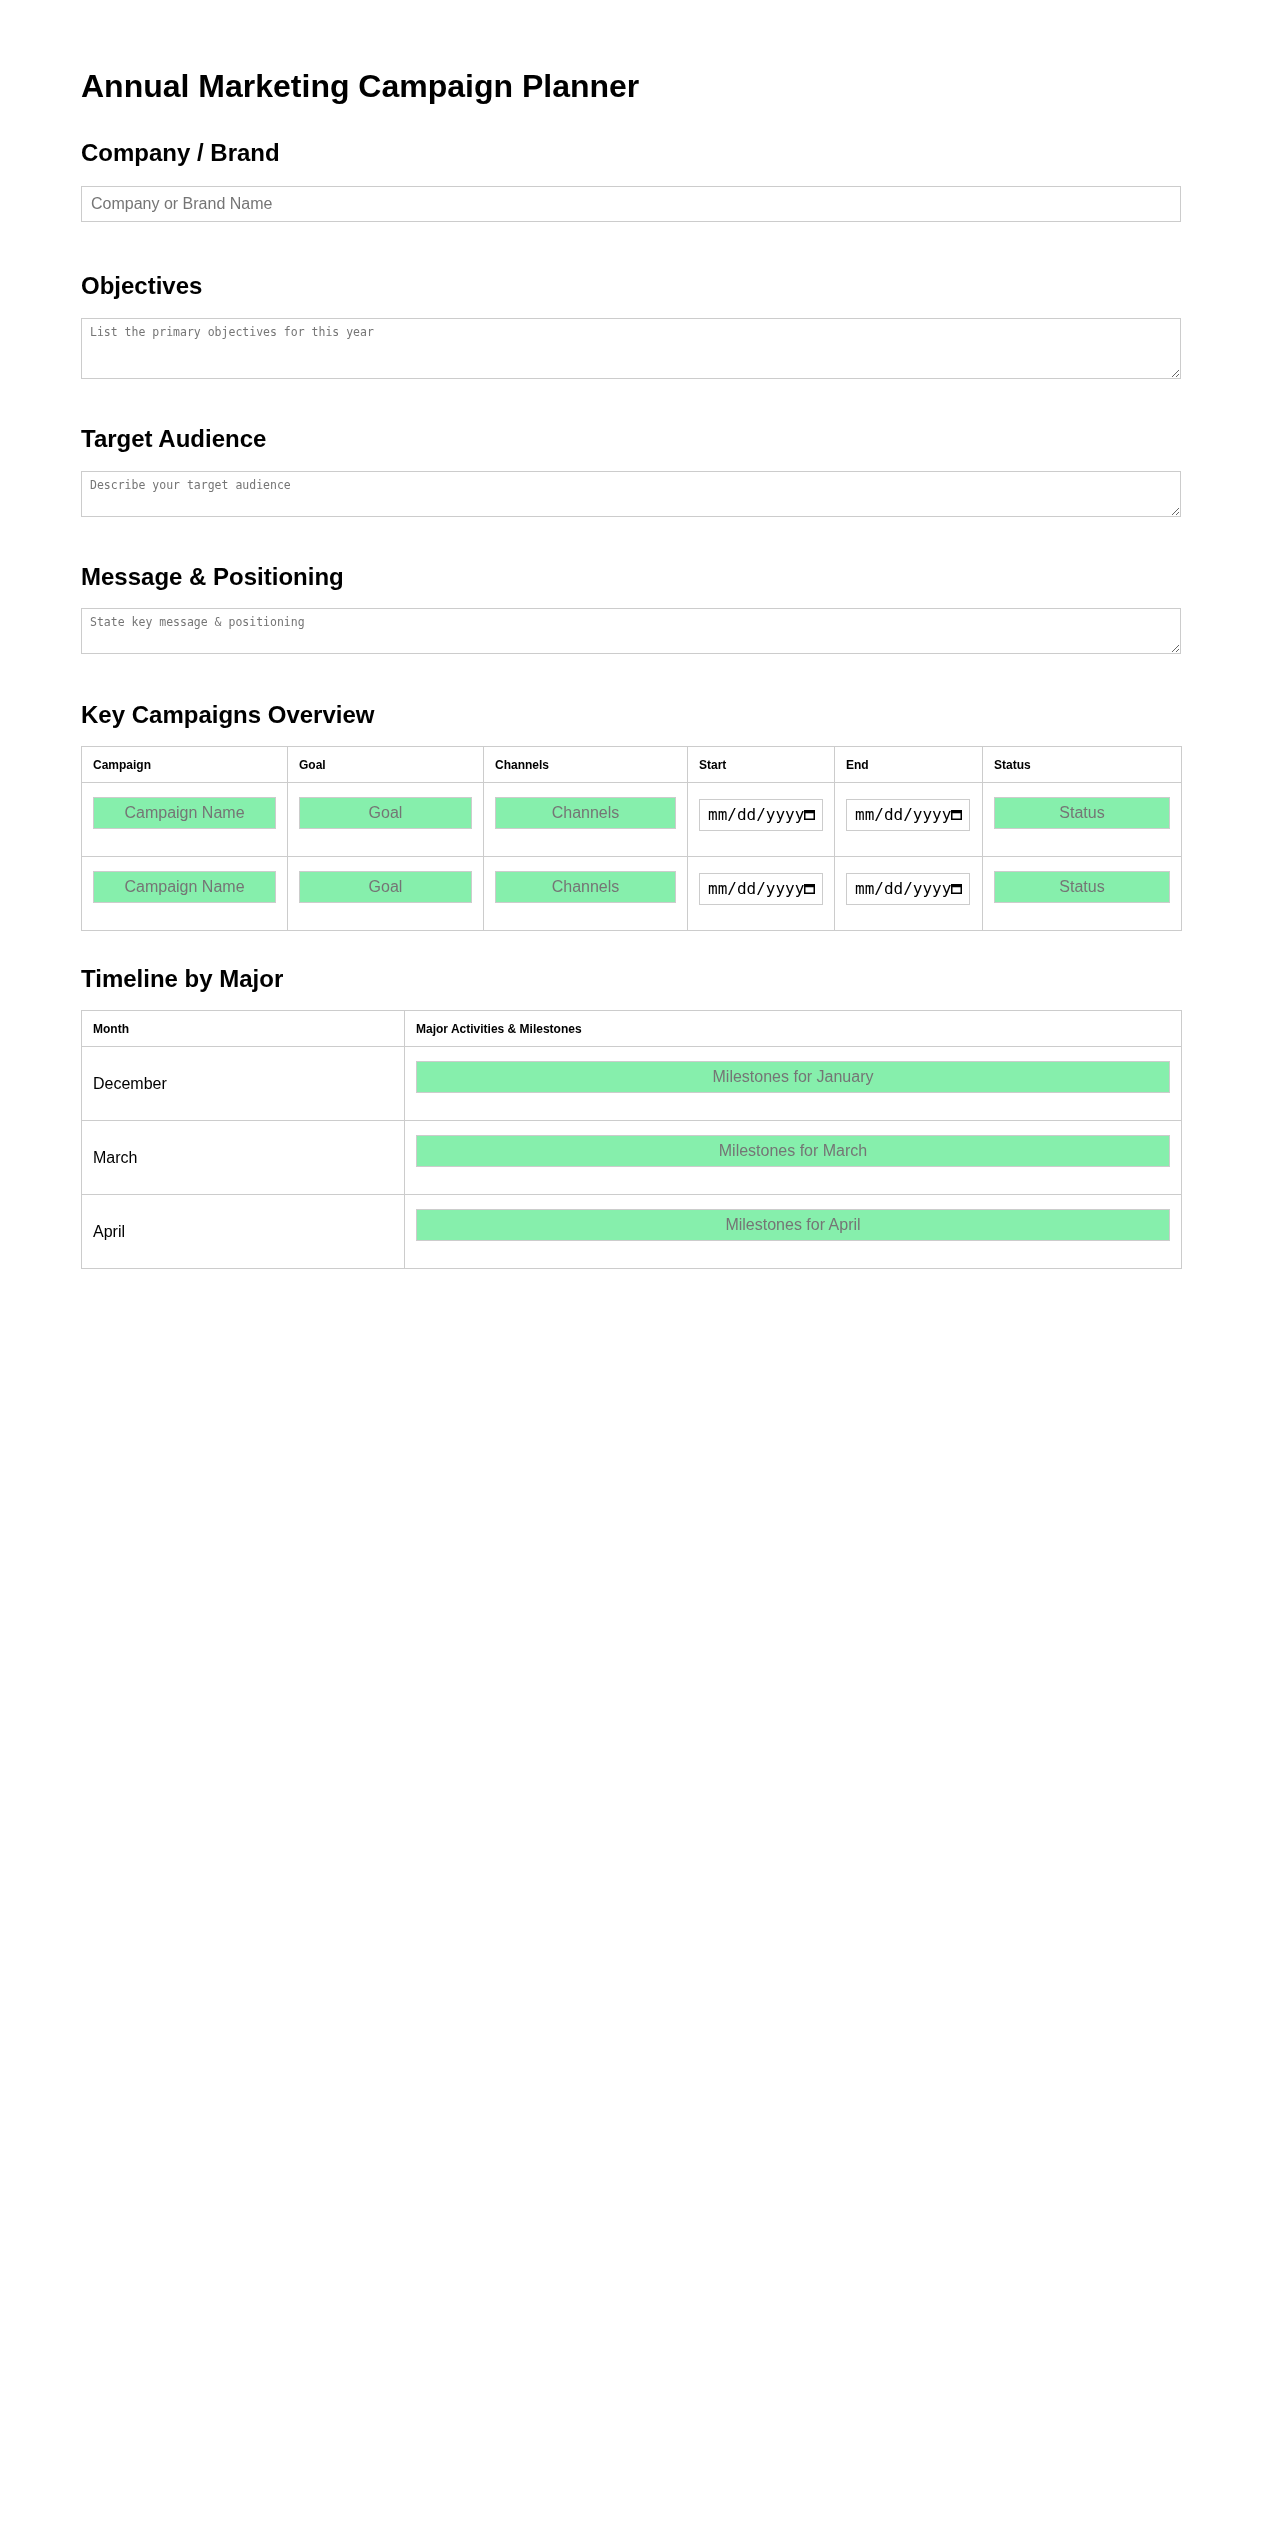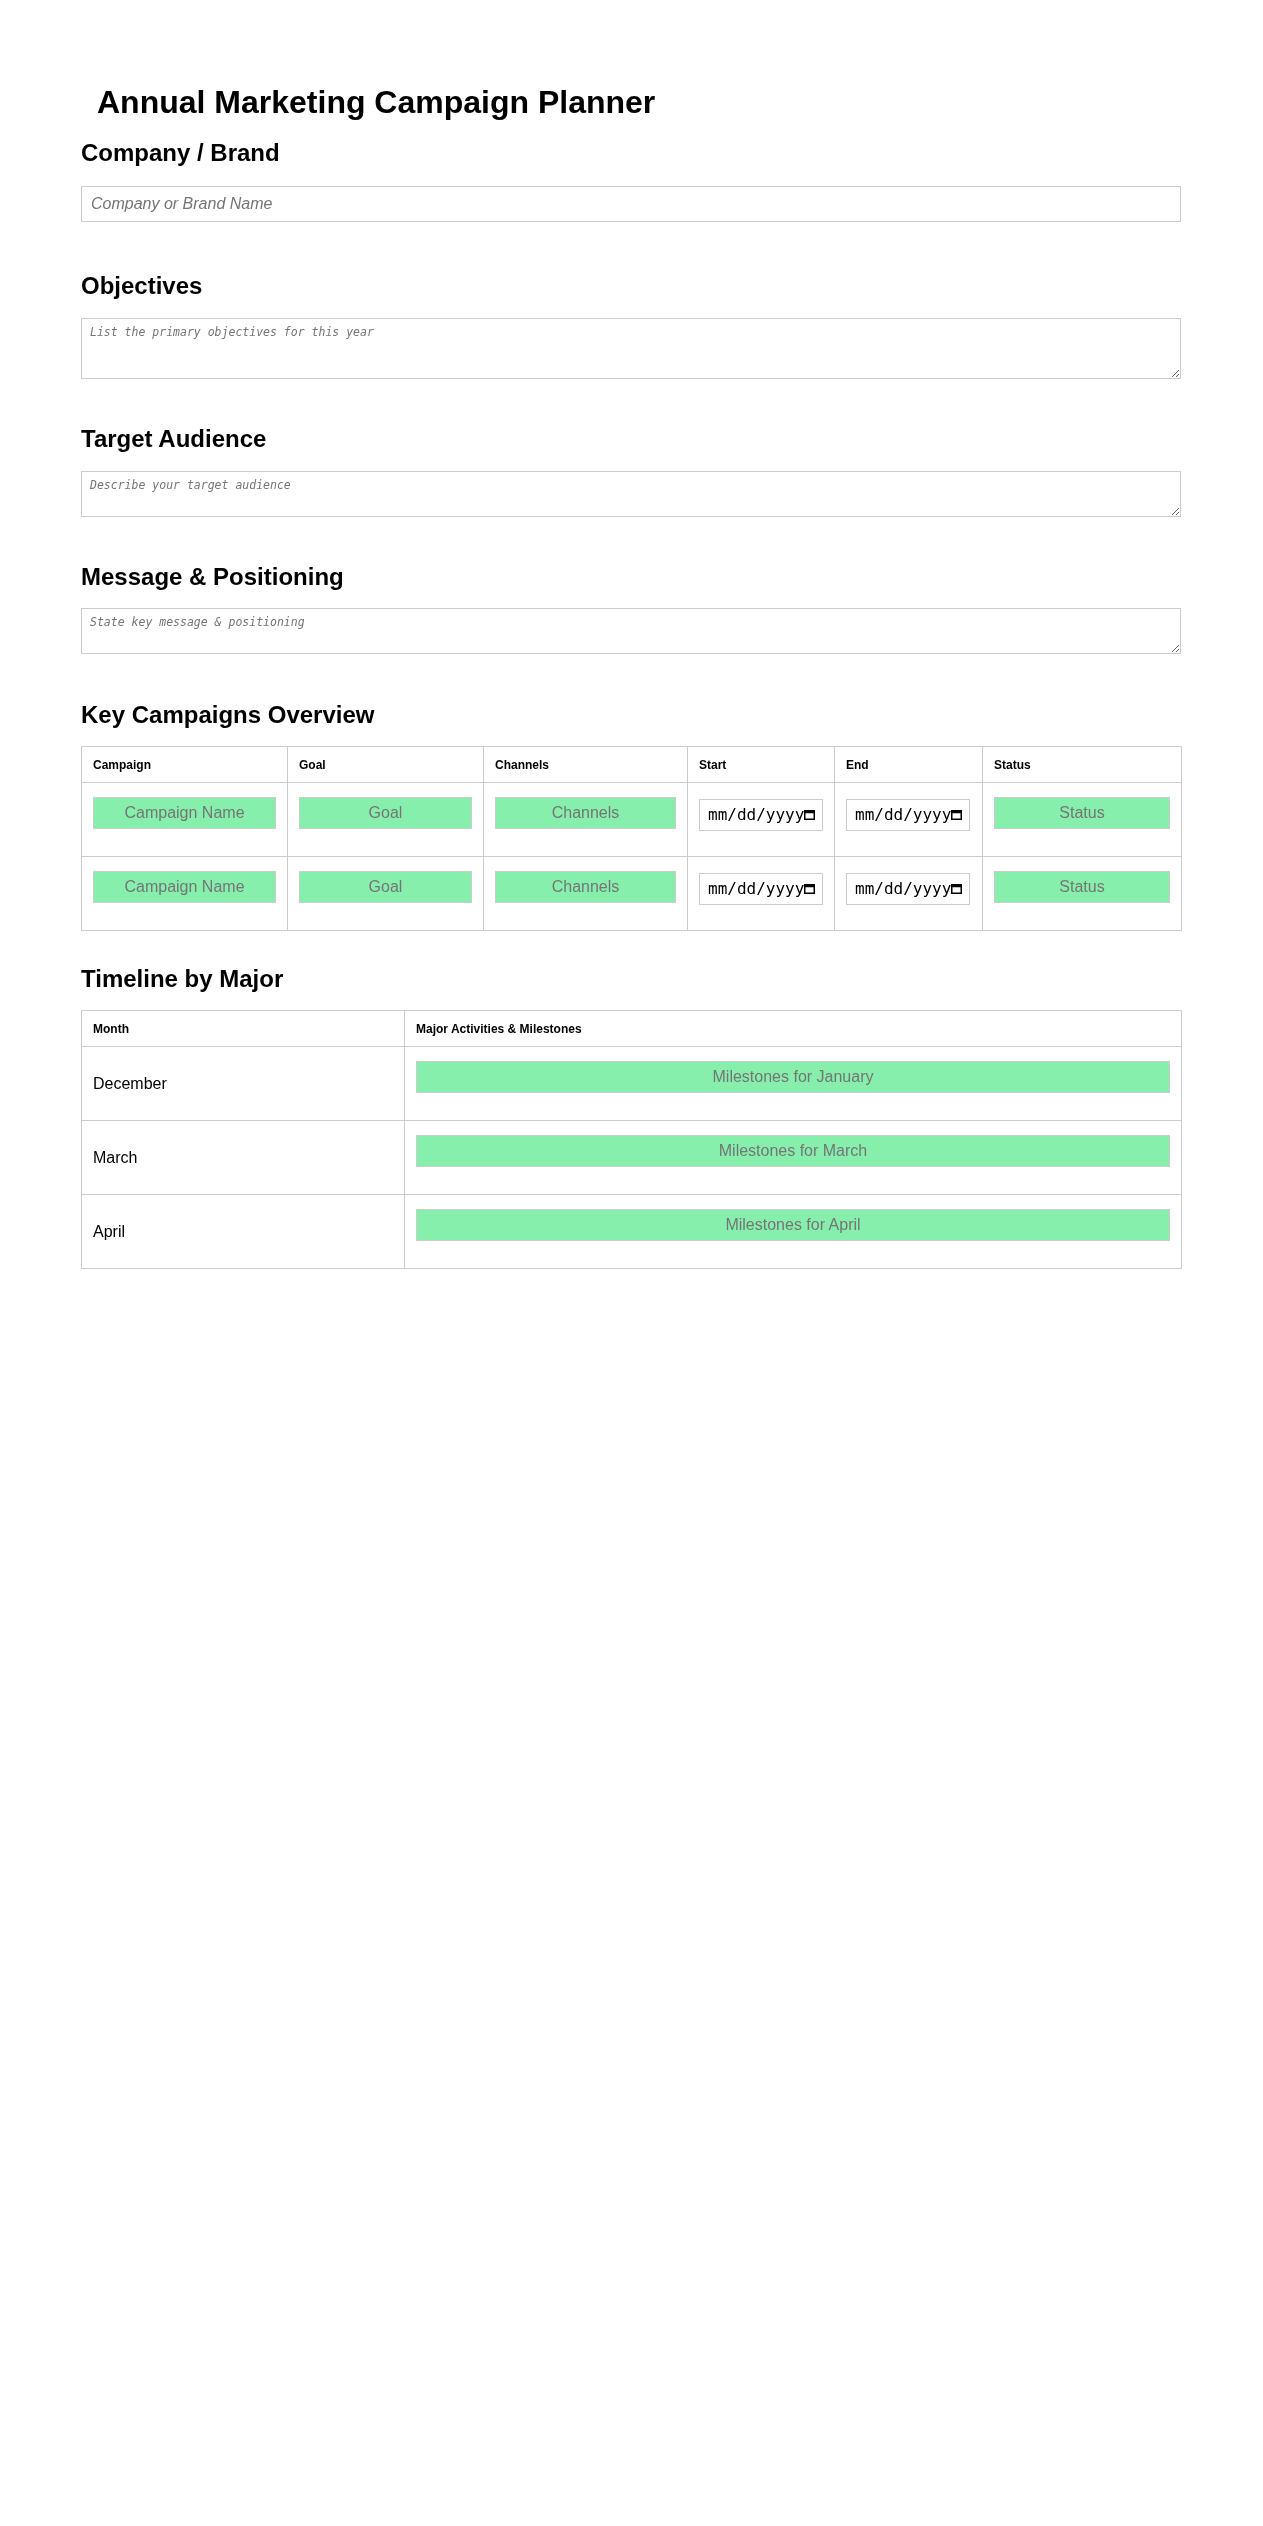--- a/index.html
+++ b/index.html
@@ -27,21 +27,21 @@
     .page {
       position: absolute;
       left: 81px;
       top: 0;
       width: 1100px;
     }
     h1 {
       position: absolute;
       left: 0;
       top: 66px;
-      margin: 16px;
+      margin: 0;
       font-size: 32px;
       font-weight: bold;
       line-height: 40px;
       white-space: nowrap;
     }
     h2 {
       position: absolute;
       left: 0;
       margin: 0;
       font-size: 24px;
@@ -54,21 +54,20 @@
       left: 0;
       box-sizing: border-box;
       border: 1px solid #cccccc;
       background: #ffffff;
       font-family: "Liberation Sans", sans-serif;
       font-size: 16px;
       color: #4d7c0f;
       padding: 0 9px;
       outline: none;
       margin: 0;
-      font-style: italic;
     }
     .text-input::placeholder { color: #757575; }
     textarea.text-input {
       font-family: "DejaVu Sans Mono", monospace;
       font-size: 11.5px;
       padding: 6px 8px;
       resize: vertical;
       line-height: 14px;
     }
     textarea.text-input::placeholder { color: #757575; }

